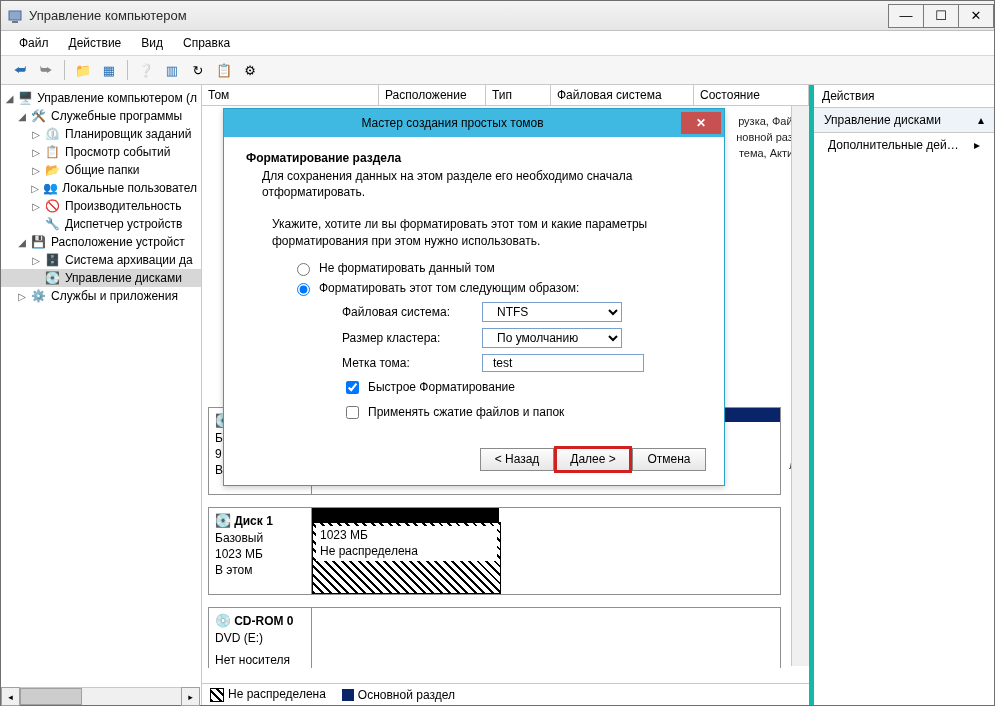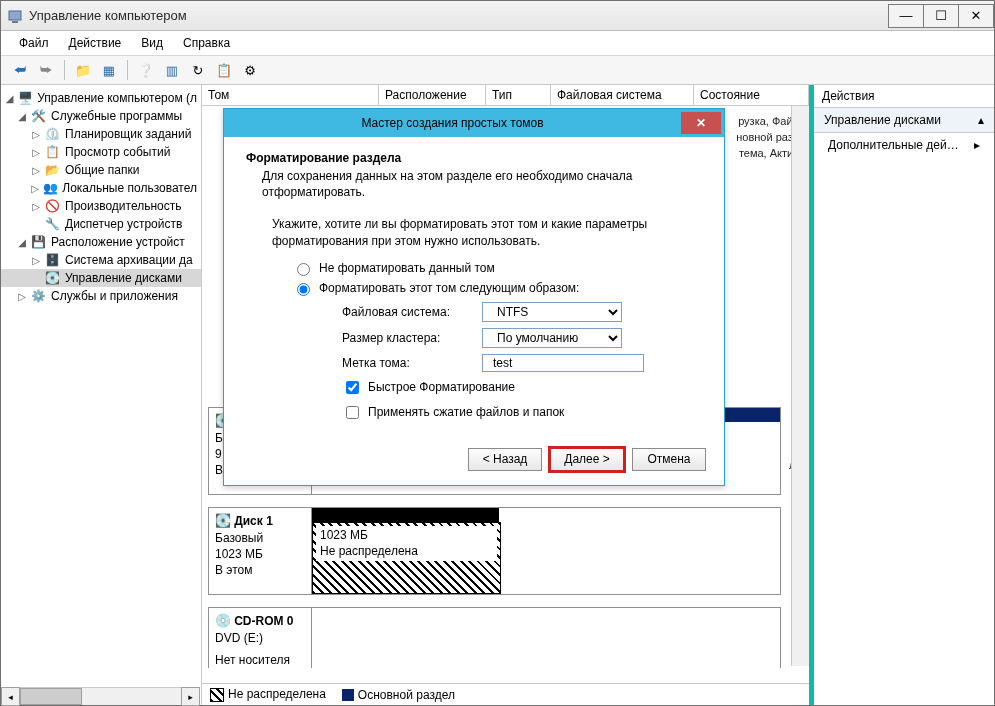--- a/index.html
+++ b/index.html
@@ -50,21 +50,21 @@
 .mclose{width:40px;height:22px;background:#c75050;color:#fff;display:flex;align-items:center;justify-content:center;margin-right:3px;font-weight:bold;cursor:pointer}
 .mbody{padding:14px 22px 10px 22px}
 .mh{font-weight:bold;margin-bottom:3px}
 .msub{margin-left:16px;margin-bottom:16px;line-height:1.35}
 .mp{margin:0 0 10px 26px;line-height:1.4}
 .radio{display:flex;align-items:center;gap:6px;margin:4px 0 4px 46px}
 .formrow{display:flex;align-items:center;margin:6px 0 6px 96px;gap:10px}
 .formrow label{width:130px}
 .formrow select,.formrow input[type=text]{width:140px;font-size:12px;padding:1px 10px;border:1px solid #7a9fcd;background:#fff}
 .chkrow{display:flex;align-items:center;gap:6px;margin:6px 0 6px 96px}
-.mfooter{padding:10px 18px 14px;display:flex;justify-content:flex-end;gap:8px;border-top:0}
+.mfooter{padding:10px 18px 14px;display:flex;justify-content:flex-end;gap:2px;border-top:0}
 .btn{min-width:74px;height:23px;border:1px solid #8a8a8a;background:linear-gradient(#fdfdfd,#e7e7e7);font-size:12px;padding:0 10px;cursor:pointer}
 .btn.focus{outline:3px solid #d02020;outline-offset:-1px;border:1px solid #2e6fb7}
 .peek{position:absolute;right:10px;font-size:11px;color:#222;line-height:1.35;text-align:left}
 .vscroll{position:absolute;right:0;top:0;bottom:17px;width:17px;background:#f0f0f0;border-left:1px solid #c9c9c9}
 </style>
 </head>
 <body>
 
 <div class="window">
 

